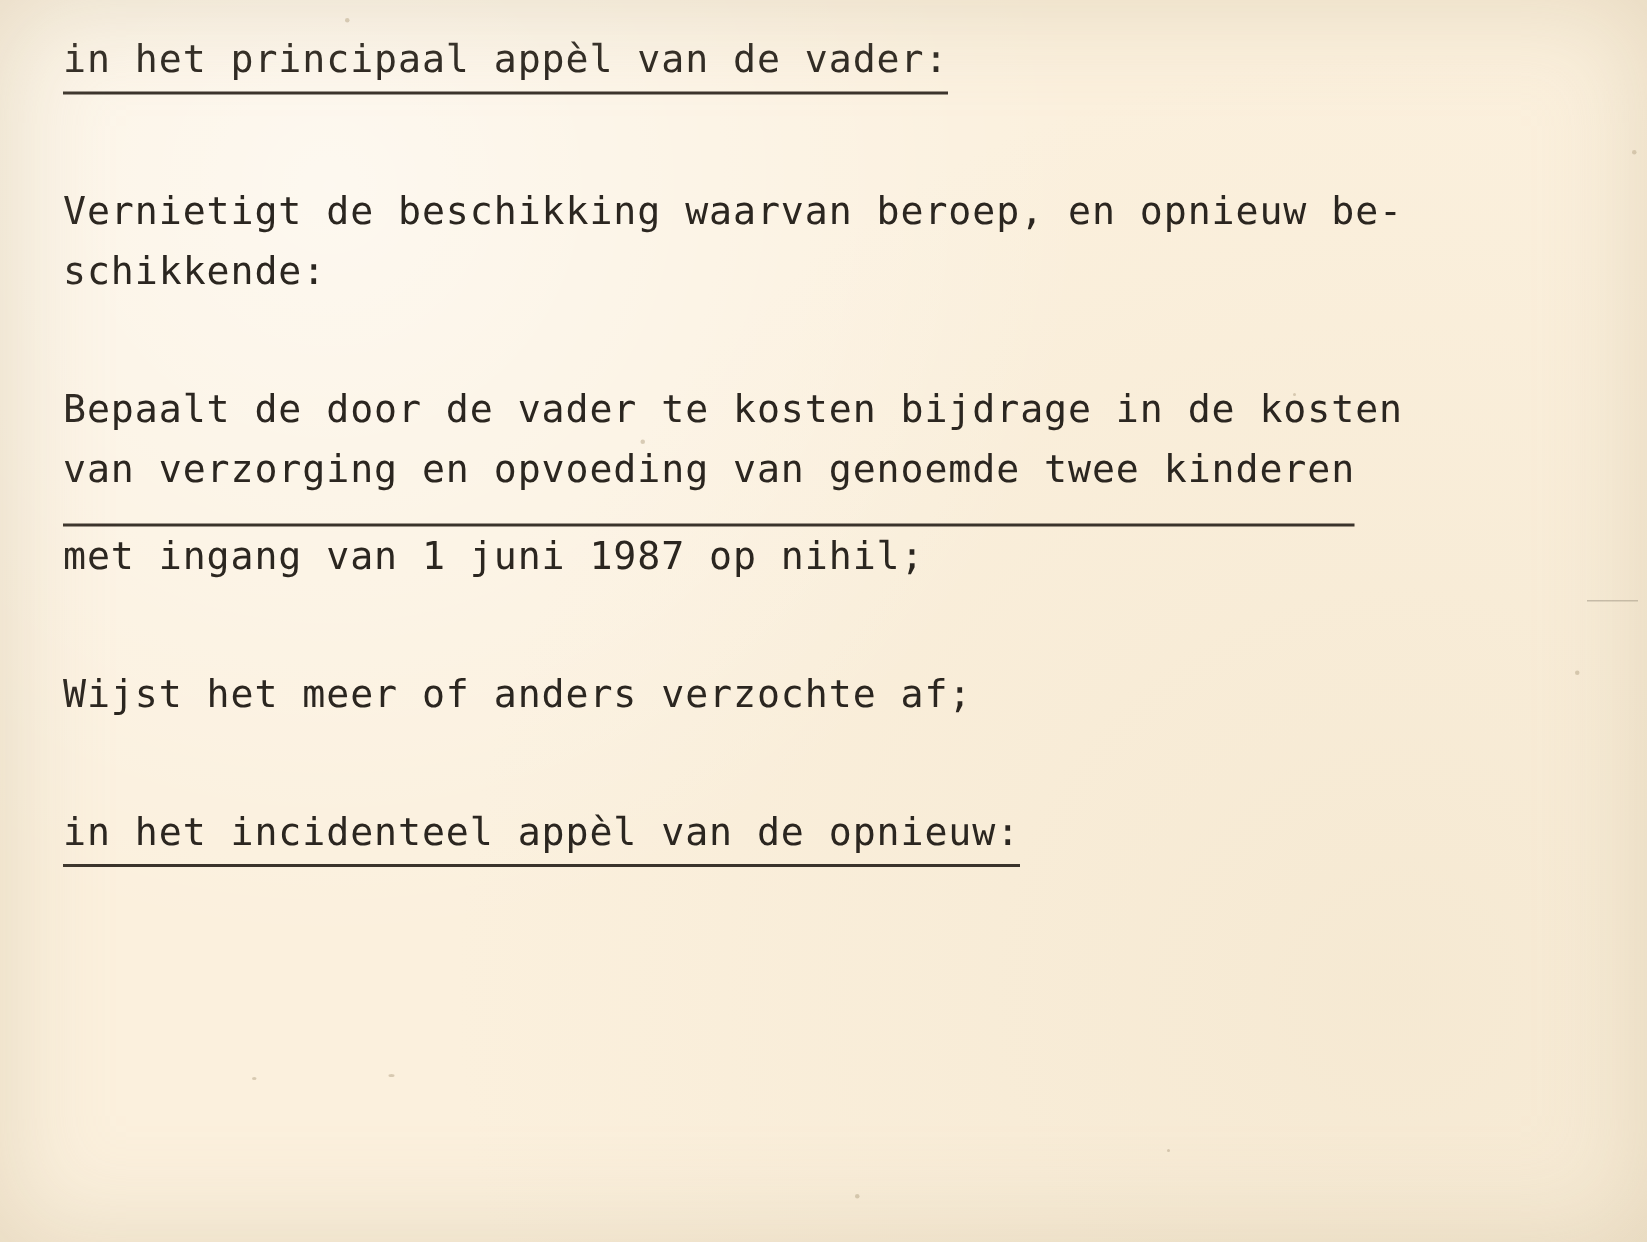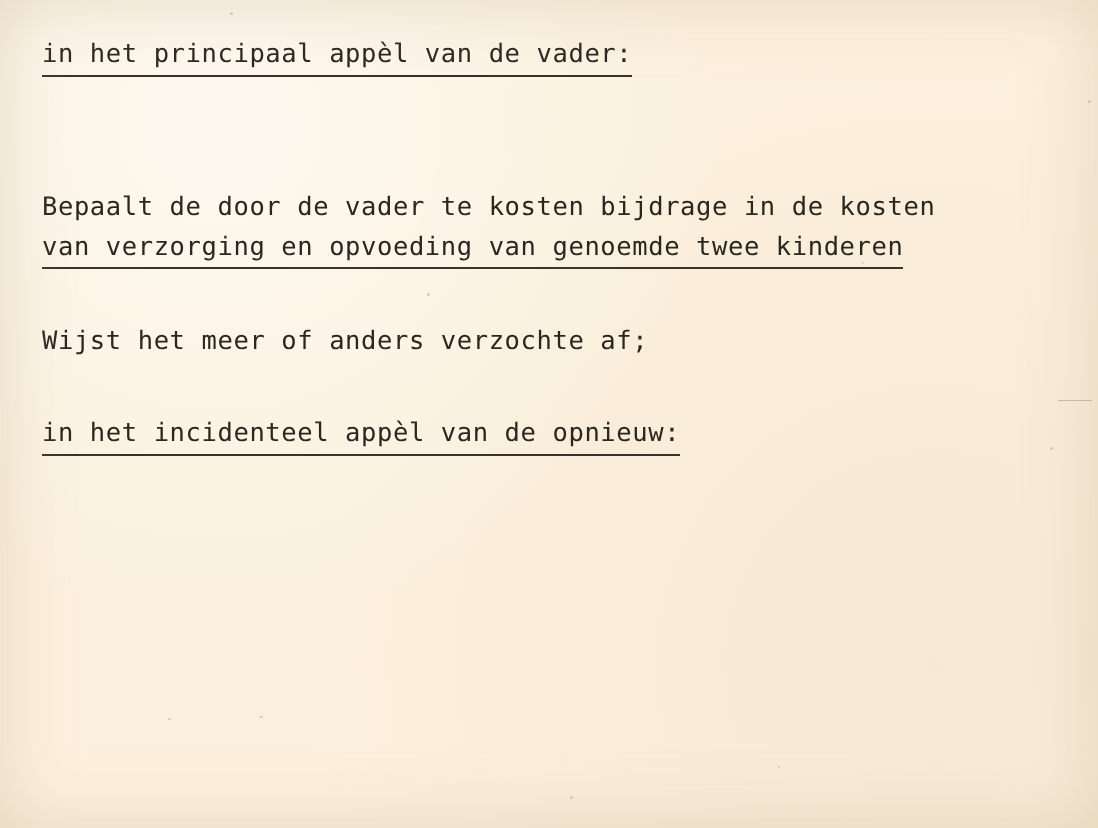--- a/index.html
+++ b/index.html
@@ -18,21 +18,21 @@
     width: 1098px;
     height: 828px;
     background: #fbf0dd;
     background-image:
       radial-gradient(circle at 20% 15%, rgba(255,255,255,0.55) 0%, rgba(255,255,255,0) 45%),
       radial-gradient(circle at 85% 80%, rgba(240,226,200,0.5) 0%, rgba(240,226,200,0) 55%);
   }
   .doc-body {
     position: absolute;
     left: 42px;
-    top: 34px;
+    top: 20px;
     width: 1045px;
   }
   .para {
     color: #2b2620;
     font-size: 25.5px;
     line-height: 40px;
     letter-spacing: 0.6px;
     white-space: pre-wrap;
     text-rendering: geometricPrecision;
   }
@@ -44,21 +44,21 @@
   .block {
     margin-bottom: 0;
   }
   .spacer-lg { height: 58px; }
   .spacer-md { height: 52px; }
 
   .line { display: block; }
   .line.u {
     border-bottom: 2px solid #3a332b;
     display: inline-block;
-    padding-bottom: 0px;
+    padding-bottom: 16px;
   }
 
   
   .speck {
     position: absolute;
     background: #b9a98d;
     border-radius: 50%;
     opacity: 0.55;
   }
   .edge-mark {
@@ -79,26 +79,31 @@
 <div id="page">
 
   <div class="doc-body">
 
     <div class="block">
       <span class="para underlined">in het principaal appèl van de vader:</span>
     </div>
 
     <div class="spacer-lg"></div>
 
+    <div class="block">
+      <span class="para line">Vernietigt de beschikking waarvan beroep, en opnieuw be-</span>
+      <span class="para line">schikkende:</span>
+    </div>
 
     <div class="spacer-md"></div>
 
     <div class="block">
       <span class="para line">Bepaalt de door de vader te kosten bijdrage in de kosten</span>
       <span class="para line u">van verzorging en opvoeding van genoemde twee kinderen</span>
+      <span class="para line">met ingang van 1 juni 1987 op nihil;</span>
     </div>
 
     <div class="spacer-md"></div>
 
     <div class="block">
       <span class="para line">Wijst het meer of anders verzochte af;</span>
     </div>
 
     <div class="spacer-md"></div>
 

